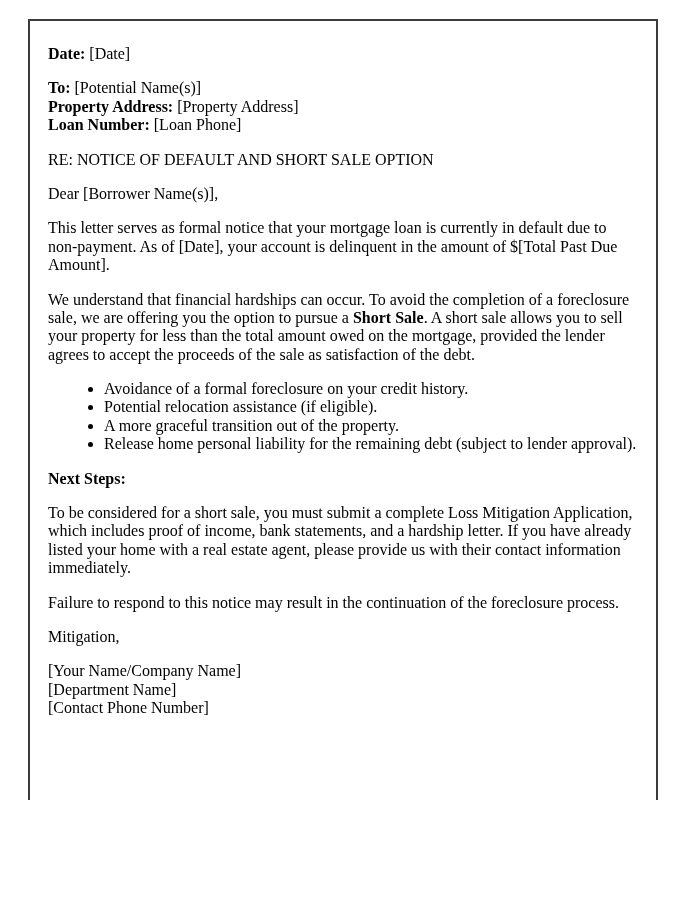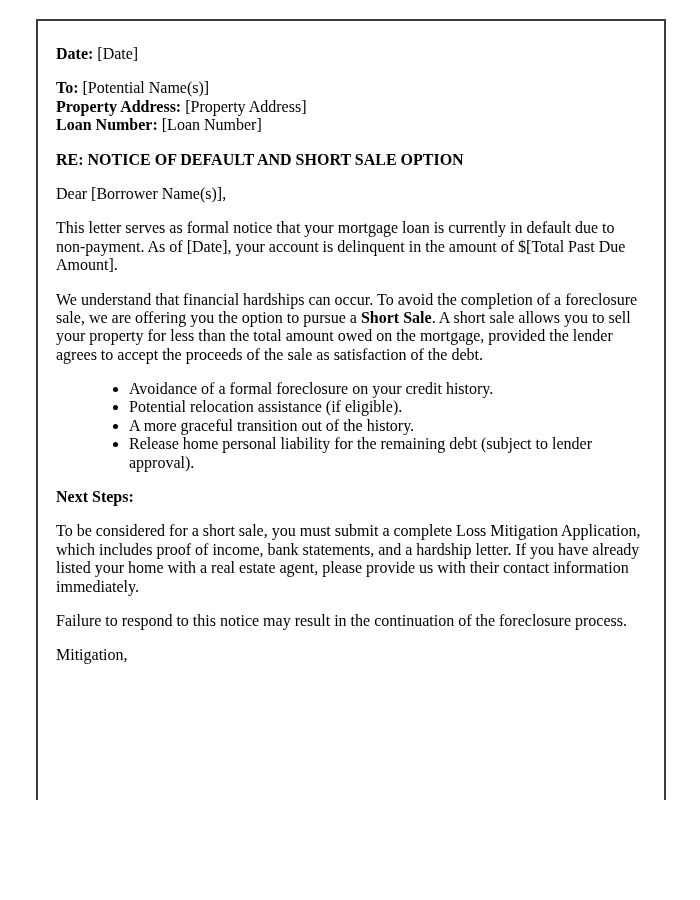--- a/index.html
+++ b/index.html
@@ -11,74 +11,79 @@
     overflow: hidden;
   }
   body {
     font-family: "Liberation Serif", "DejaVu Serif", serif;
     font-size: 16px;
     line-height: 1.15;
     color: #000000;
   }
   .letter-box {
     position: absolute;
-    left: 36px;
+    left: 28px;
     top: 19px;
     width: 630px;
     height: 781px;
     border-top: 2px solid var(--border-color, #3c3c3c);
     border-left: 2px solid var(--border-color, #3c3c3c);
     border-right: 2px solid var(--border-color, #3c3c3c);
     border-bottom: none;
     padding: 24px 18px 0 18px;
     box-sizing: border-box;
     background: #ffffff;
   }
   .letter-box p { margin: 16px 0; }
   .letter-box p:first-child { margin-top: 0; }
   .letter-box ul {
-    margin: 16px 17px;
+    margin: 16px 0;
     padding-left: 56px;
     list-style: disc outside;
   }
   b { font-weight: bold; }
-  .subject { font-weight: bold; }
+  .subject { font-weight: normal; }
 </style>
 </head>
 <body>
 
 <div class="letter-box">
 
   <p><b>Date:</b> <span>[Date]</span></p>
 
   <p>
     <b>To:</b> <span>[Potential Name(s)]</span><br>
     <b>Property Address:</b> <span>[Property Address]</span><br>
-    <b>Loan Number:</b> <span>[Loan Number]</span>
+    <b>Loan Number:</b> <span>[Loan Phone]</span>
   </p>
 
   <p class="subject">RE: NOTICE OF DEFAULT AND SHORT SALE OPTION</p>
 
   <p>Dear [Borrower Name(s)],</p>
 
   <p>This letter serves as formal notice that your mortgage loan is currently in default due to non-payment. As of [Date], your account is delinquent in the amount of $[Total Past Due Amount].</p>
 
   <p><span>We understand that financial hardships can occur. To avoid the completion of a foreclosure sale, we are offering you the option to pursue a </span><b>Short Sale</b><span>. A short sale allows you to sell your property for less than the total amount owed on the mortgage, provided the lender agrees to accept the proceeds of the sale as satisfaction of the debt.</span></p>
 
 
   <ul>
     <li>Avoidance of a formal foreclosure on your credit history.</li>
     <li>Potential relocation assistance (if eligible).</li>
-    <li>A more graceful transition out of the history.</li>
+    <li>A more graceful transition out of the property.</li>
     <li>Release home personal liability for the remaining debt (subject to lender approval).</li>
   </ul>
 
   <p><b>Next Steps:</b></p>
 
   <p>To be considered for a short sale, you must submit a complete Loss Mitigation Application, which includes proof of income, bank statements, and a hardship letter. If you have already listed your home with a real estate agent, please provide us with their contact information immediately.</p>
 
 
   <p>Failure to respond to this notice may result in the continuation of the foreclosure process.</p>
 
   <p>Mitigation,</p>
 
+  <p>
+    <span>[Your Name/Company Name]</span><br>
+    <span>[Department Name]</span><br>
+    <span>[Contact Phone Number]</span>
+  </p>
 
 </div>
 
 </body></html>

